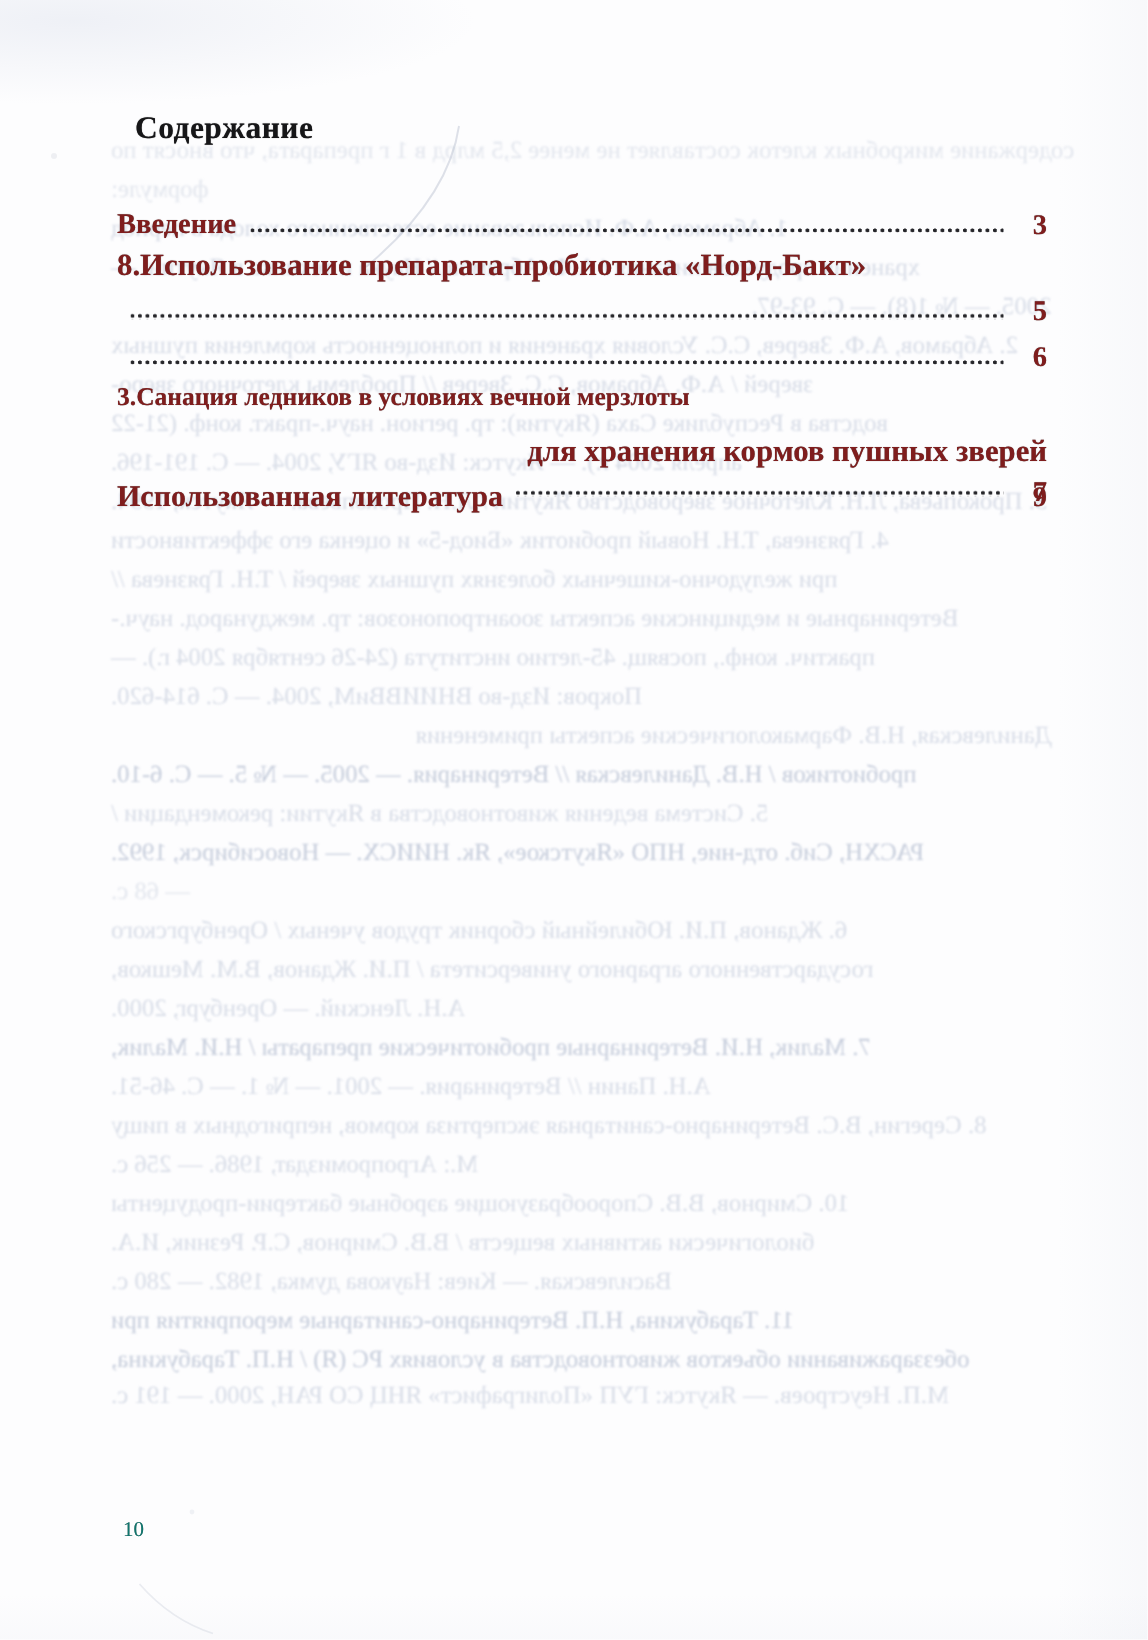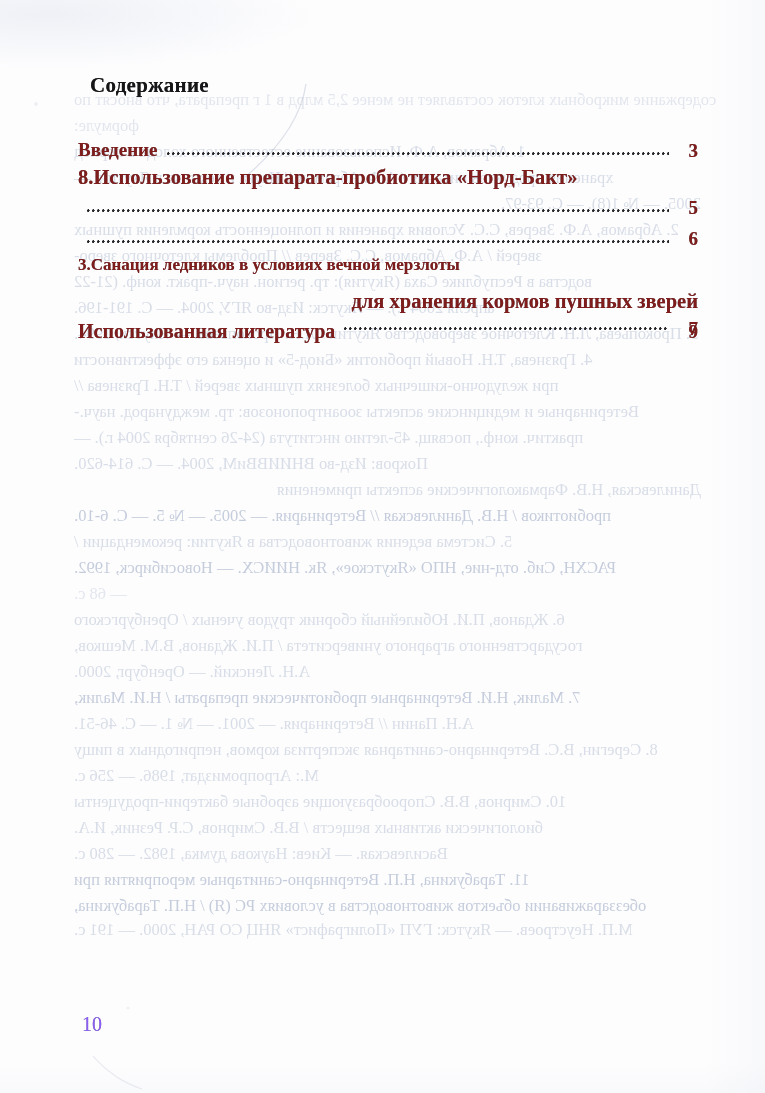--- a/index.html
+++ b/index.html
@@ -38,22 +38,22 @@
     align-items:flex-end;font-weight:bold;color:#7f1d1d;
     text-shadow:0 0 .5px rgba(15,15,15,.6);}
   .toc-line .txt{white-space:nowrap;}
   .toc-line .indent{padding-left:27px;}
   .toc-line .leader{flex:1;height:4px;margin:0 7px 5px 9px;
     background-image:radial-gradient(circle at 1.3px 1.6px,#26262a 1.12px,rgba(0,0,0,0) 1.5px);
     background-size:5px 4px;background-repeat:repeat-x;}
   .toc-line .pg{width:22px;text-align:right;font-weight:bold;
     font-size:19px;margin-bottom:-1px;}
 
-  .folio{position:absolute;left:82px;top:1013px;font-size:20px;
-    color:#8b5cf6;text-shadow:0 0 .4px rgba(20,20,20,.5);}
+  .folio{position:absolute;left:82px;top:1013px;font-size:14px;
+    color:#0f766e;text-shadow:0 0 .4px rgba(20,20,20,.5);}
 </style>
 </head>
 <body>
 
 <div class="haze-top"></div>
 <div class="haze-right"></div>
 <div class="haze-bottom"></div>
 <svg class="scan-marks" width="765" height="1093">
   <path d="M 306 84 Q 299 132 244 178" fill="none" stroke="rgba(150,160,182,0.30)" stroke-width="1.3"></path>
   <path d="M 93 1056 Q 114 1080 142 1089" fill="none" stroke="rgba(168,176,194,0.22)" stroke-width="1.2"></path>

